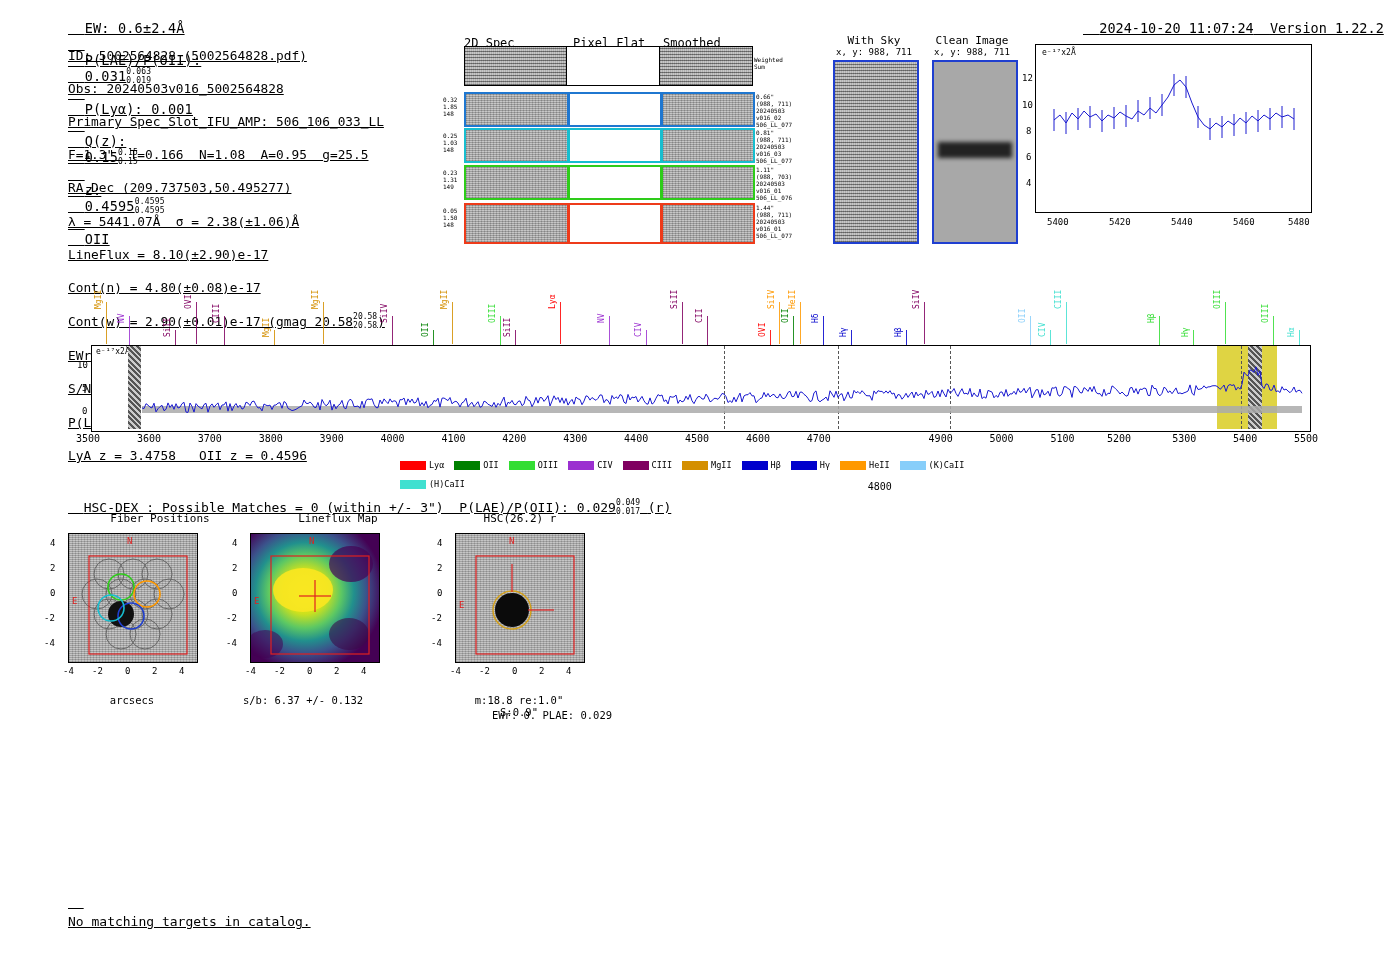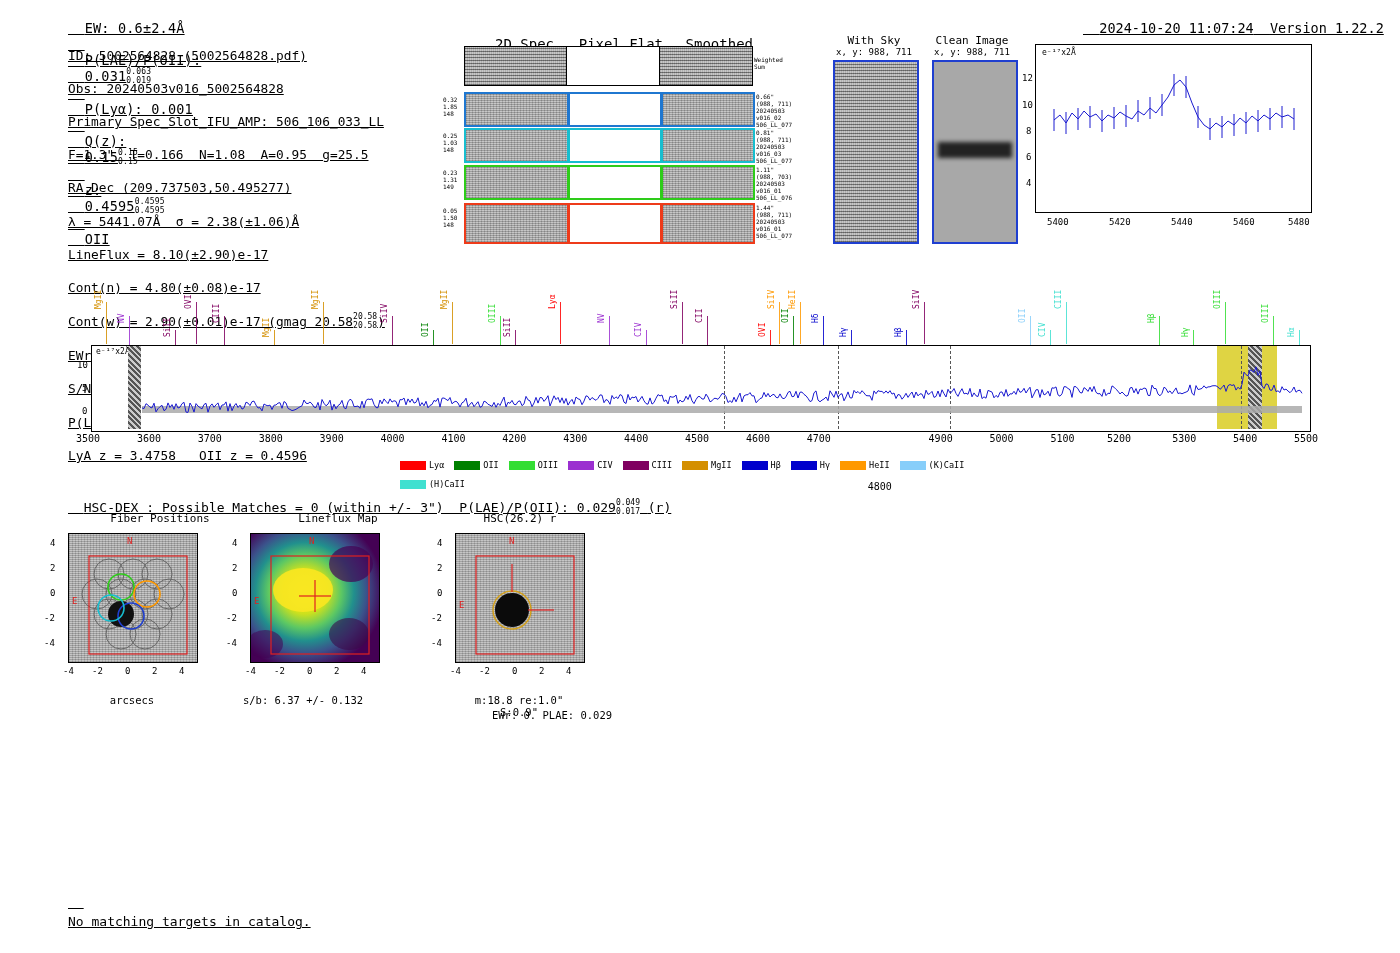--- a/index.html
+++ b/index.html
@@ -6,21 +6,21 @@
   body{width:1400px;height:953px;position:relative;font-family:"DejaVu Sans Mono",monospace;color:#000;}
   .mono{font-family:"DejaVu Sans Mono",monospace;text-decoration:underline;}
   .abs{position:absolute;}
   
   #hdr-left{left:68px;top:4px;font-size:13.5px;letter-spacing:0.2px;white-space:pre;}
   #hdr-right{left:1083px;top:4px;font-size:13.5px;white-space:pre;}
   
   #info{left:68px;top:31px;font-size:12.8px;line-height:16.6px;white-space:pre;}
   .supstack{display:inline-block;font-size:8px;line-height:8.5px;vertical-align:-0.15em;text-align:left;}
   
-  .panel-label{font-size:14px;text-align:right;}
+  .panel-label{font-size:12px;text-align:left;}
   .imgbox{position:absolute;background:#9a9a9a;}
   .noise{background-image:
       repeating-linear-gradient(0deg, rgba(0,0,0,0.16) 0px, rgba(0,0,0,0.16) 1px, rgba(255,255,255,0.16) 1px, rgba(255,255,255,0.16) 2px),
       repeating-linear-gradient(90deg, rgba(0,0,0,0.13) 0px, rgba(0,0,0,0.13) 1px, rgba(255,255,255,0.1) 1px, rgba(255,255,255,0.1) 3px);
       background-color:#b4b4b4;}
   .noise2{background-image:
       repeating-linear-gradient(0deg, rgba(0,0,0,0.35) 0px, rgba(0,0,0,0.35) 1px, rgba(255,255,255,0.25) 1px, rgba(255,255,255,0.25) 3px),
       repeating-linear-gradient(90deg, rgba(0,0,0,0.12) 0px, rgba(0,0,0,0.12) 1px, rgba(255,255,255,0.12) 1px, rgba(255,255,255,0.12) 2px);
       background-color:#aaaaaa;}
   .flat{background:#ffffff;}

